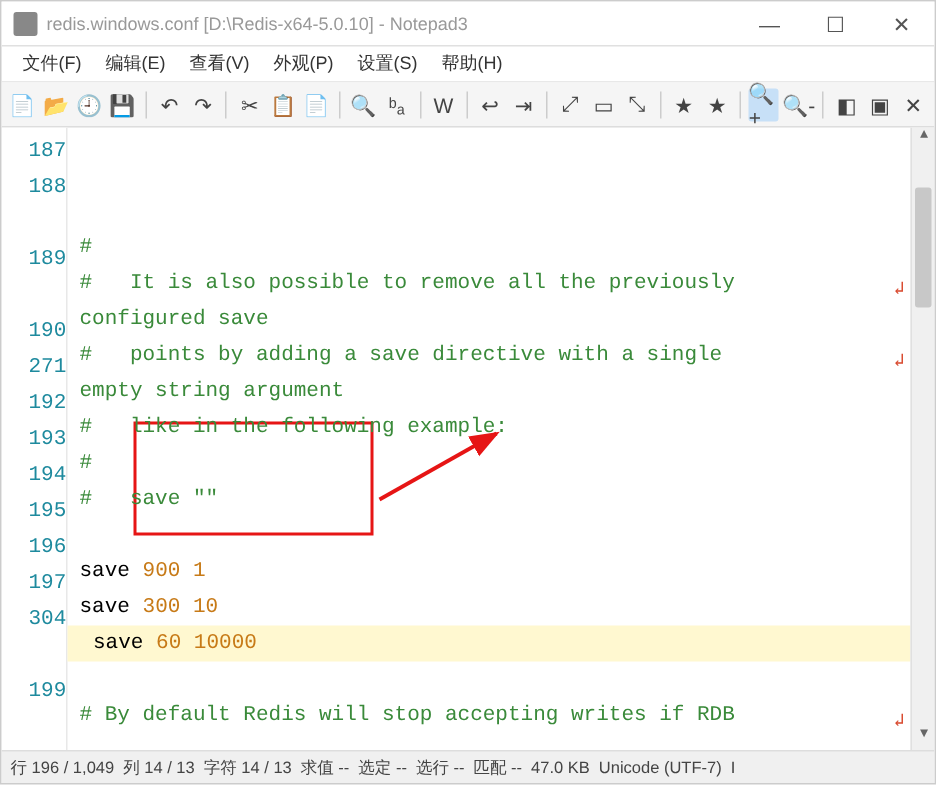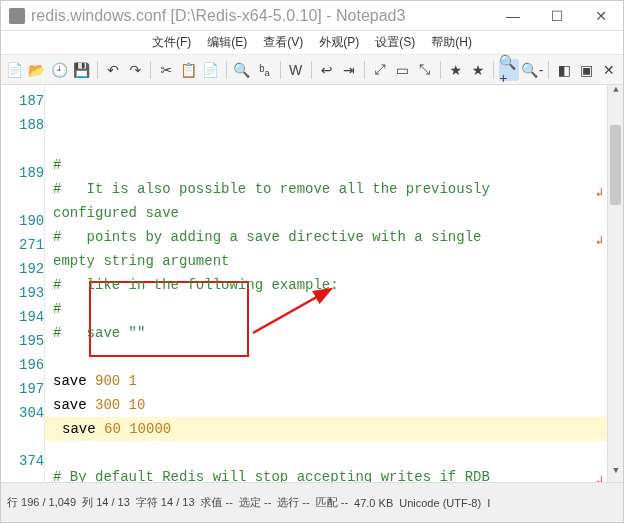--- a/index.html
+++ b/index.html
@@ -17,31 +17,30 @@
 .titlebar {
   height: 30px;
   background: #fff;
   border-bottom: 1px solid #e0e0e0;
   display: flex;
   align-items: center;
   padding: 0 8px;
   color: #999;
 }
 .titlebar .icon-app { width:16px; height:16px; background:#888; border-radius:2px; margin-right:6px; }
-.titlebar .title { flex:1; font-size:16px; }
+.titlebar .title { flex:1; font-size:12px; }
 .titlebar .winbtns { display:flex; gap:16px; color:#555; }
 .titlebar .winbtn { width:28px; text-align:center; cursor:default; font-size:14px; }
 .menubar {
   height: 24px;
   display:flex; align-items:center;
   padding: 0 6px;
   font-size:12px;
   color:#333;
   border-bottom:1px solid #e8e8e8;
-  justify-content:center;
 }
 .menubar .menu { padding:2px 8px; cursor:default; }
 .toolbar {
   height: 30px;
   background:#f5f5f5;
   border-bottom:1px solid #ddd;
   display:flex; align-items:center;
   padding:0 4px;
   gap:2px;
 }
@@ -100,21 +99,21 @@
 .arrow-svg { position:absolute; left:198px; top:198px; pointer-events:none; }
 .scrollbar-v {
   width:16px; background:#f0f0f0; border-left:1px solid #e0e0e0;
   position:relative;
 }
 .scrollbar-v .thumb { position:absolute; left:2px; right:2px; top:40px; height:80px; background:#c8c8c8; border-radius:2px; }
 .scrollbar-v .arr { width:16px; height:16px; text-align:center; font-size:9px; color:#666; position:absolute; }
 .scrollbar-v .arr.up { top:0; }
 .scrollbar-v .arr.down { bottom:0; }
 .statusbar {
-  height:40px;
+  height:22px;
   background:#f0f0f0;
   border-top:1px solid #ddd;
   display:flex; align-items:center;
   font-size:11px; color:#444;
   padding:0 6px; gap:6px;
 }
 .statusbar .cell { white-space:nowrap; }
 .star { color:#f0b000; }
 .starred { color:#e89010; }
 .magnify { background:#c7e0f7; border-radius:3px; }
@@ -187,21 +186,21 @@
       <div class="ln">190</div>
       <div class="ln">271</div>
       <div class="ln">192</div>
       <div class="ln">193</div>
       <div class="ln">194</div>
       <div class="ln">195</div>
       <div class="ln">196</div>
       <div class="ln">197</div>
       <div class="ln">304</div>
       <div class="ln"></div>
-      <div class="ln">374</div>
+      <div class="ln">199</div>
       <div class="ln"></div>
       <div class="ln">200</div>
     </div>
   <div class="code" id="code">
     <div class="redbox"></div>
     <svg class="arrow-svg" width="100" height="60">
       <defs>
           <marker id="ah" markerWidth="8" markerHeight="8" refX="7" refY="3" orient="auto">
         <path d="M0,0 L8,3 L0,6 Z" fill="#e61515"></path>
           </marker>
@@ -218,15 +217,15 @@
 
 <div class="statusbar">
   <span class="cell">行 196 / 1,049</span>
   <span class="cell">列 14 / 13</span>
   <span class="cell">字符 14 / 13</span>
   <span class="cell">求值 --</span>
   <span class="cell">选定 --</span>
   <span class="cell">选行 --</span>
   <span class="cell">匹配 --</span>
   <span class="cell">47.0 KB</span>
-  <span class="cell">Unicode (UTF-8)</span>
+  <span class="cell">Unicode (UTF-7)</span>
   <span class="cell">I</span>
 </div>
 
 </body></html>

